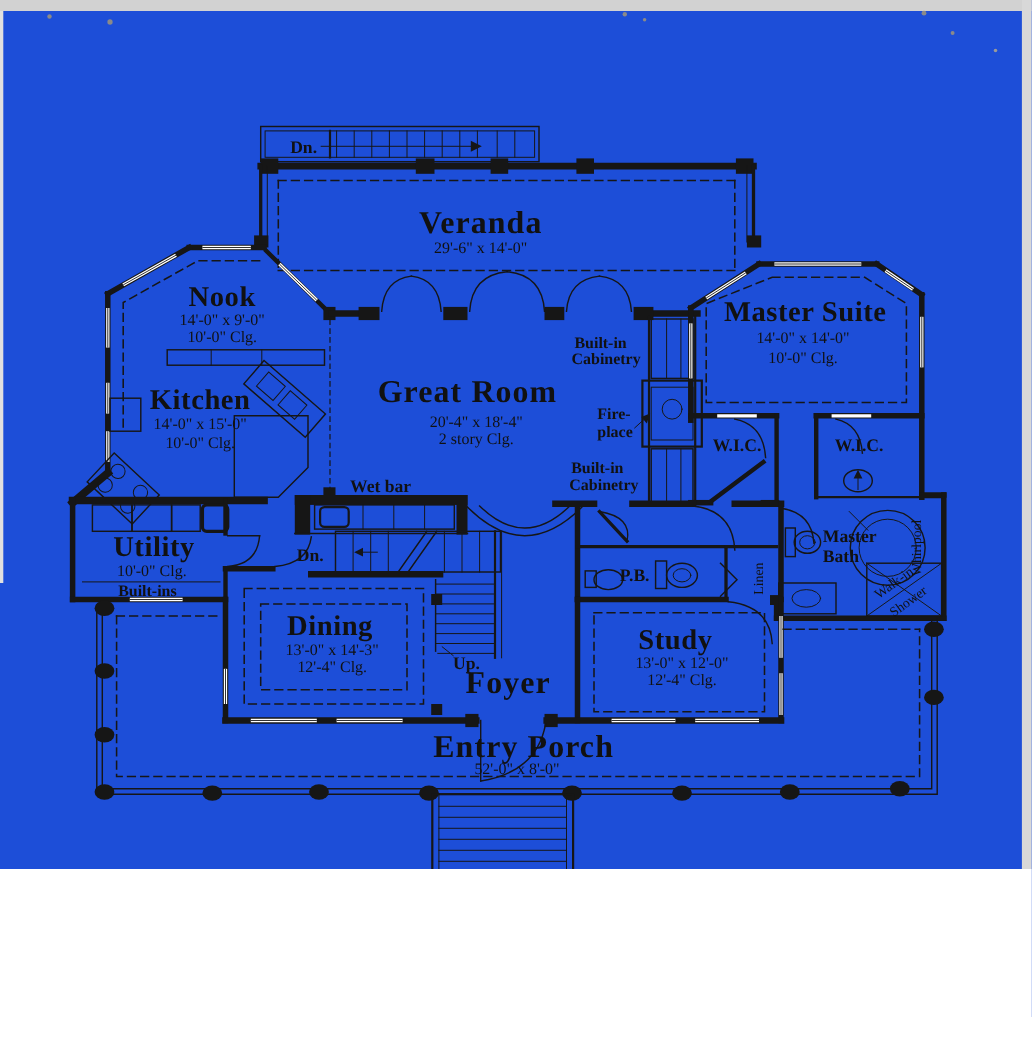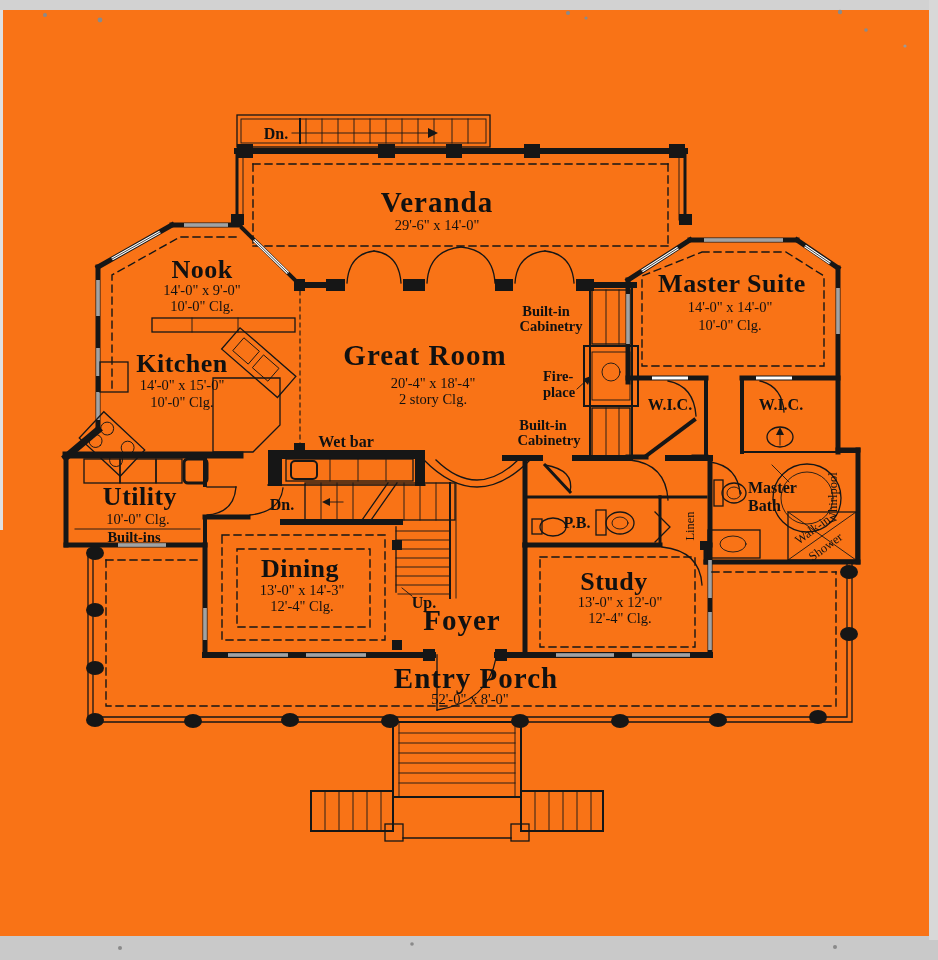--- a/index.html
+++ b/index.html
@@ -1,16 +1,16 @@
 <!DOCTYPE html>
 <html><head>
 <meta charset="utf-8">
 <style>
   html,body{margin:0;padding:0;background:#fff;}
-  .page{position:relative;width:938px;height:960px;background:#f97316;overflow:hidden;
+  .page{position:relative;width:938px;height:790px;background:#1d4ed8;overflow:hidden;
         font-family:"Liberation Serif",serif;}
   svg{display:block}
   .ln{stroke:#161616;fill:none;stroke-linecap:square}
   .w7{stroke-width:7}.w6{stroke-width:6}.w5{stroke-width:5}.w4{stroke-width:4}
   .w3{stroke-width:3}.w2{stroke-width:2}.w1{stroke-width:1.3}.w08{stroke-width:.9}
   .fill{fill:#161616;stroke:none}
   .dash{stroke-dasharray:7 5;stroke-width:1.4}
   .dashf{stroke-dasharray:4 4;stroke-width:1.1}
   .win{stroke:#ffffff;fill:none;stroke-width:3;stroke-linecap:butt}
   .winl{stroke:#161616;fill:none;stroke-width:.8}

